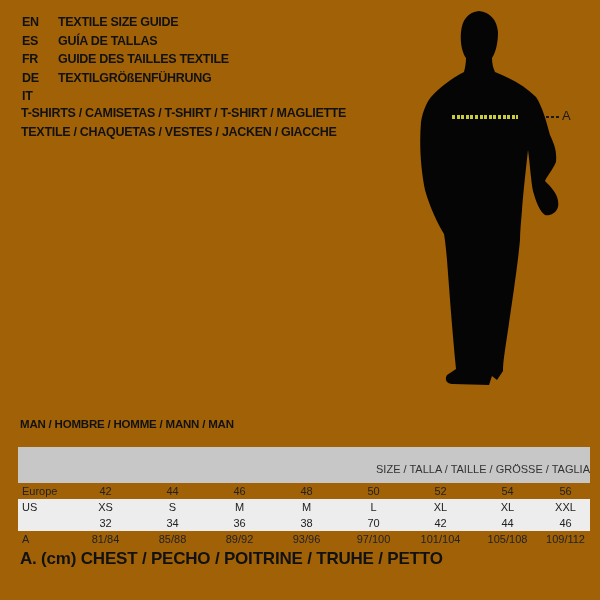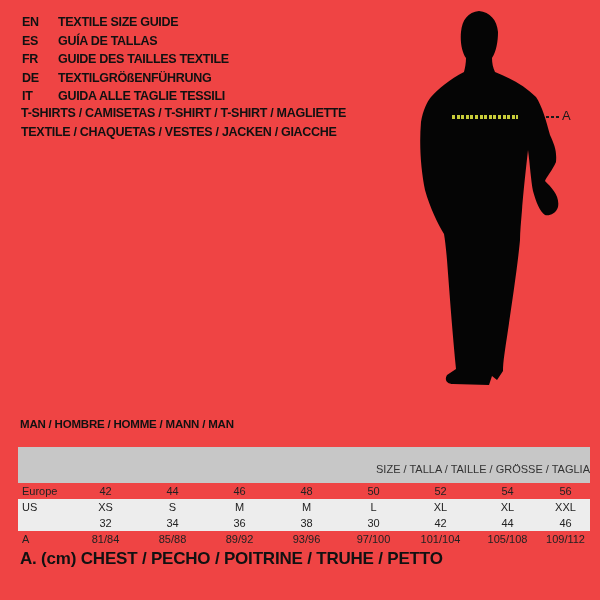--- a/index.html
+++ b/index.html
@@ -1,17 +1,17 @@
 <!DOCTYPE html>
 <html><head>
 <meta charset="utf-8">
 <style>
   html,body{margin:0;padding:0;}
   .page{
-    position:relative;width:600px;height:600px;background:#ef4444;overflow:hidden;
+    position:relative;width:600px;height:600px;background:#a16207;overflow:hidden;
     font-family:"Liberation Sans","DejaVu Sans",sans-serif;color:#111;
   }
   
   .lang-list{position:absolute;left:22px;top:13px;}
   .lang-row{display:flex;height:18.5px;align-items:center;font-weight:bold;font-size:12.5px;letter-spacing:-0.3px;}
   .lang-code{width:36px;flex:0 0 36px;}
   
   .categories{position:absolute;left:21px;top:104px;font-weight:bold;font-size:12.5px;line-height:18.5px;letter-spacing:-0.3px;}
   
   .figure-svg{position:absolute;left:0;top:0;width:600px;height:600px;pointer-events:none;}
@@ -55,21 +55,20 @@
     <div class="lang-row">
       <span class="lang-code">FR</span>
       <span class="lang-label">GUIDE DES TAILLES TEXTILE</span>
     </div>
     <div class="lang-row">
       <span class="lang-code">DE</span>
       <span class="lang-label">TEXTILGRÖßENFÜHRUNG</span>
     </div>
     <div class="lang-row">
       <span class="lang-code">IT</span>
-      <span class="lang-label">GUIDA ALLE TAGLIE TESSILI</span>
     </div>
   </div>
 
   <div class="categories">
     <div>T-SHIRTS / CAMISETAS / T-SHIRT / T-SHIRT / MAGLIETTE</div>
     <div>TEXTILE / CHAQUETAS / VESTES / JACKEN / GIACCHE</div>
   </div>
 
   <svg class="figure-svg" viewBox="0 0 600 600" aria-hidden="true">
     <path d="M479,11
@@ -149,21 +148,21 @@
         <td>XL</td>
         <td>XL</td>
         <td>XXL</td>
       </tr>
       <tr class="stripe">
         <td class="rowlabel"></td>
         <td>32</td>
         <td>34</td>
         <td>36</td>
         <td>38</td>
-        <td>30</td>
+        <td>70</td>
         <td>42</td>
         <td>44</td>
         <td>46</td>
       </tr>
       <tr>
         <td class="rowlabel">A</td>
         <td>81/84</td>
         <td>85/88</td>
         <td>89/92</td>
         <td>93/96</td>

